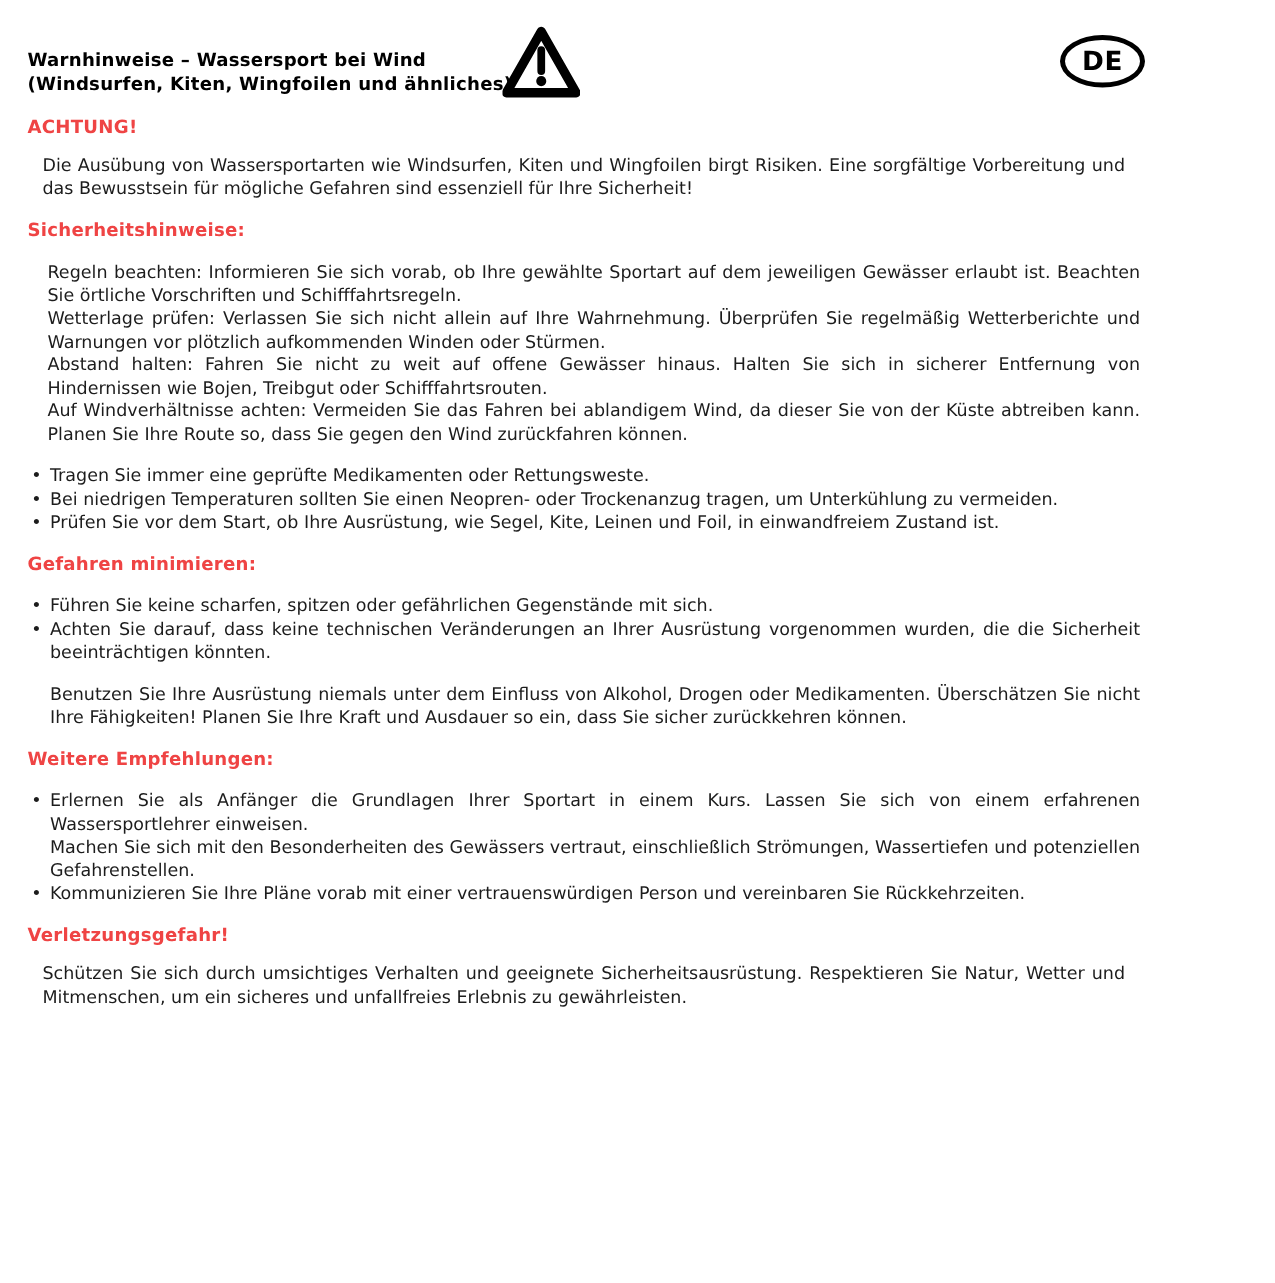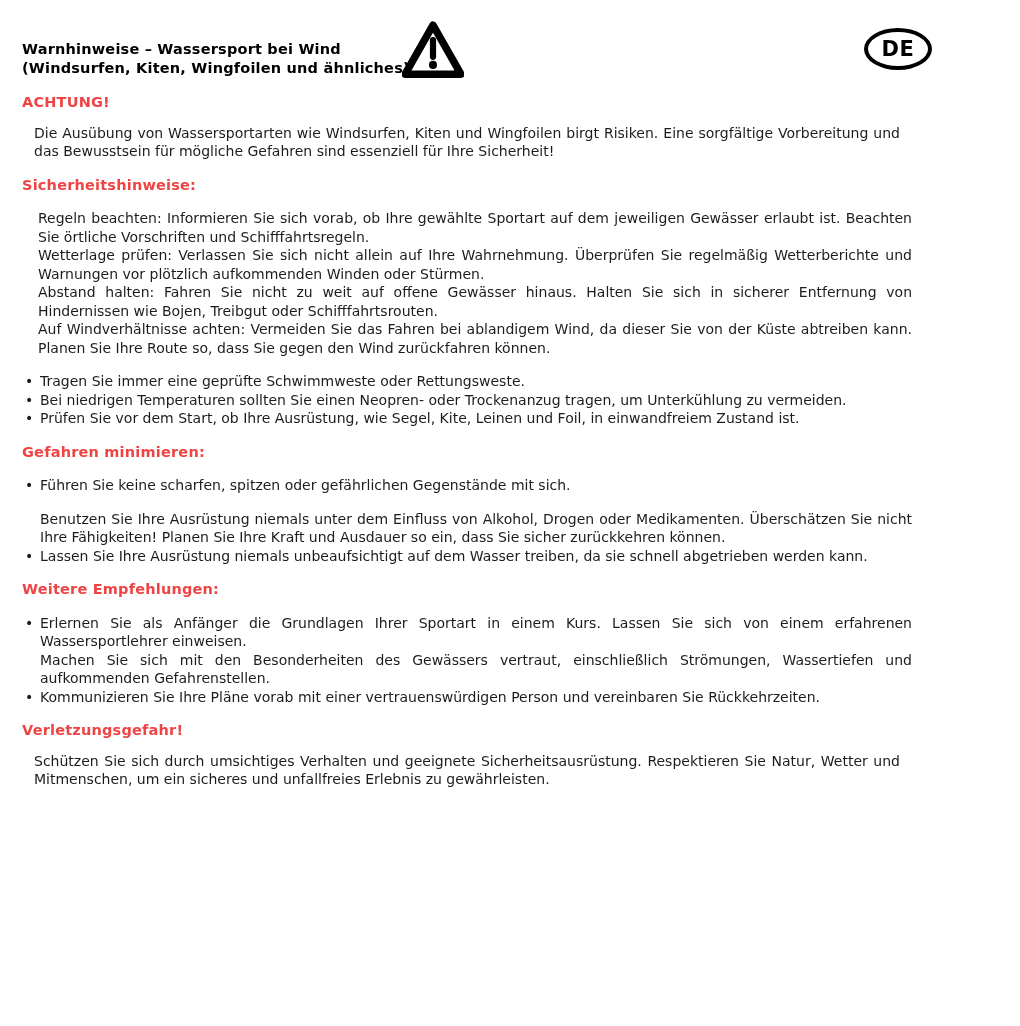--- a/index.html
+++ b/index.html
@@ -57,21 +57,21 @@
     display: flex;
     align-items: center;
     justify-content: center;
     font-weight: bold;
     font-size: 21px;
     color: #000;
     letter-spacing: 0.5px;
     background: #fff;
   }
   .de-badge { position: absolute; } 
-  .page > .de-badge { top: 28px; right: 32px; justify-content: center; }
+  .page > .de-badge { top: 28px; right: 48px; justify-content: center; }
 
   
   .sec { margin-top: 15px; }
   .sec-heading {
     margin: 0 0 15px 0;
     font-size: 14.5px;
     line-height: 18.5px;
     font-weight: bold;
     color: #ef4444;
     letter-spacing: 0.2px;
@@ -127,39 +127,39 @@
 
   <section class="sec">
     <h2 class="sec-heading">Sicherheitshinweise:</h2>
     <div class="ind-item">Regeln beachten: Informieren Sie sich vorab, ob Ihre gewählte Sportart auf dem jeweiligen Gewässer erlaubt ist. Beachten Sie örtliche Vorschriften und Schifffahrtsregeln.</div>
     <div class="ind-item">Wetterlage prüfen: Verlassen Sie sich nicht allein auf Ihre Wahrnehmung. Überprüfen Sie regelmäßig Wetterberichte und Warnungen vor plötzlich aufkommenden Winden oder Stürmen.</div>
     <div class="ind-item">Abstand halten: Fahren Sie nicht zu weit auf offene Gewässer hinaus. Halten Sie sich in sicherer Entfernung von Hindernissen wie Bojen, Treibgut oder Schifffahrtsrouten.</div>
     <div class="ind-item">Auf Windverhältnisse achten: Vermeiden Sie das Fahren bei ablandigem Wind, da dieser Sie von der Küste abtreiben kann. Planen Sie Ihre Route so, dass Sie gegen den Wind zurückfahren können.</div>
   </section>
 
   <section class="sec">
-    <div class="li bulleted">Tragen Sie immer eine geprüfte Schwimmweste oder Rettungsweste.</div>
+    <div class="li bulleted">Tragen Sie immer eine geprüfte Medikamenten oder Rettungsweste.</div>
     <div class="li bulleted">Bei niedrigen Temperaturen sollten Sie einen Neopren- oder Trockenanzug tragen, um Unterkühlung zu vermeiden.</div>
     <div class="li bulleted">Prüfen Sie vor dem Start, ob Ihre Ausrüstung, wie Segel, Kite, Leinen und Foil, in einwandfreiem Zustand ist.</div>
   </section>
 
   <section class="sec">
     <h2 class="sec-heading">Gefahren minimieren:</h2>
     <div class="li bulleted">Führen Sie keine scharfen, spitzen oder gefährlichen Gegenstände mit sich.</div>
+    <div class="li bulleted">Achten Sie darauf, dass keine technischen Veränderungen an Ihrer Ausrüstung vorgenommen wurden, die die Sicherheit beeinträchtigen könnten.</div>
   </section>
 
   <section class="sec">
     <div class="li">Benutzen Sie Ihre Ausrüstung niemals unter dem Einfluss von Alkohol, Drogen oder Medikamenten. Überschätzen Sie nicht Ihre Fähigkeiten! Planen Sie Ihre Kraft und Ausdauer so ein, dass Sie sicher zurückkehren können.</div>
-    <div class="li bulleted">Lassen Sie Ihre Ausrüstung niemals unbeaufsichtigt auf dem Wasser treiben, da sie schnell abgetrieben werden kann.</div>
   </section>
 
   <section class="sec">
     <h2 class="sec-heading">Weitere Empfehlungen:</h2>
     <div class="li bulleted">Erlernen Sie als Anfänger die Grundlagen Ihrer Sportart in einem Kurs. Lassen Sie sich von einem erfahrenen Wassersportlehrer einweisen.</div>
-    <div class="li">Machen Sie sich mit den Besonderheiten des Gewässers vertraut, einschließlich Strömungen, Wassertiefen und aufkommenden Gefahrenstellen.</div>
+    <div class="li">Machen Sie sich mit den Besonderheiten des Gewässers vertraut, einschließlich Strömungen, Wassertiefen und potenziellen Gefahrenstellen.</div>
     <div class="li bulleted">Kommunizieren Sie Ihre Pläne vorab mit einer vertrauenswürdigen Person und vereinbaren Sie Rückkehrzeiten.</div>
   </section>
 
   <section class="sec">
     <h2 class="sec-heading tight">Verletzungsgefahr!</h2>
     <p class="para">Schützen Sie sich durch umsichtiges Verhalten und geeignete Sicherheitsausrüstung. Respektieren Sie Natur, Wetter und Mitmenschen, um ein sicheres und unfallfreies Erlebnis zu gewährleisten.</p>
   </section>
 
 </div>
 

